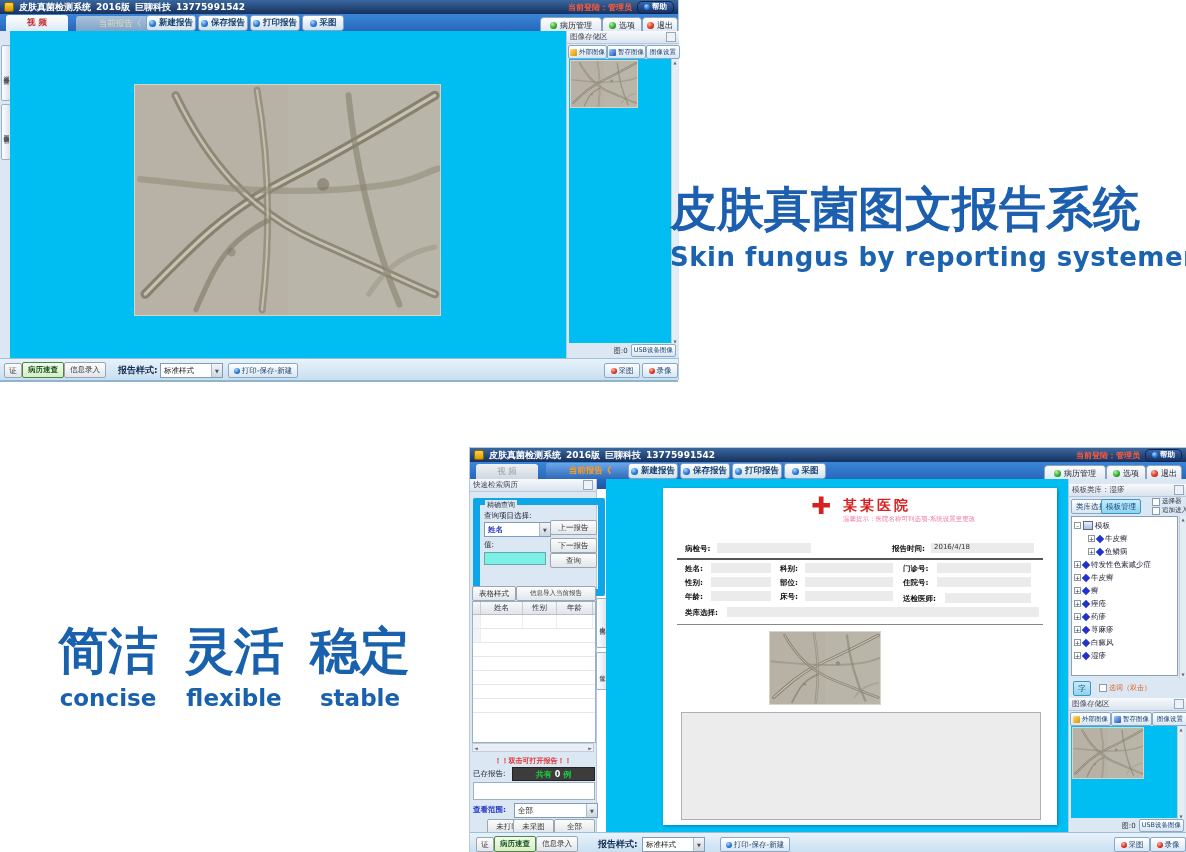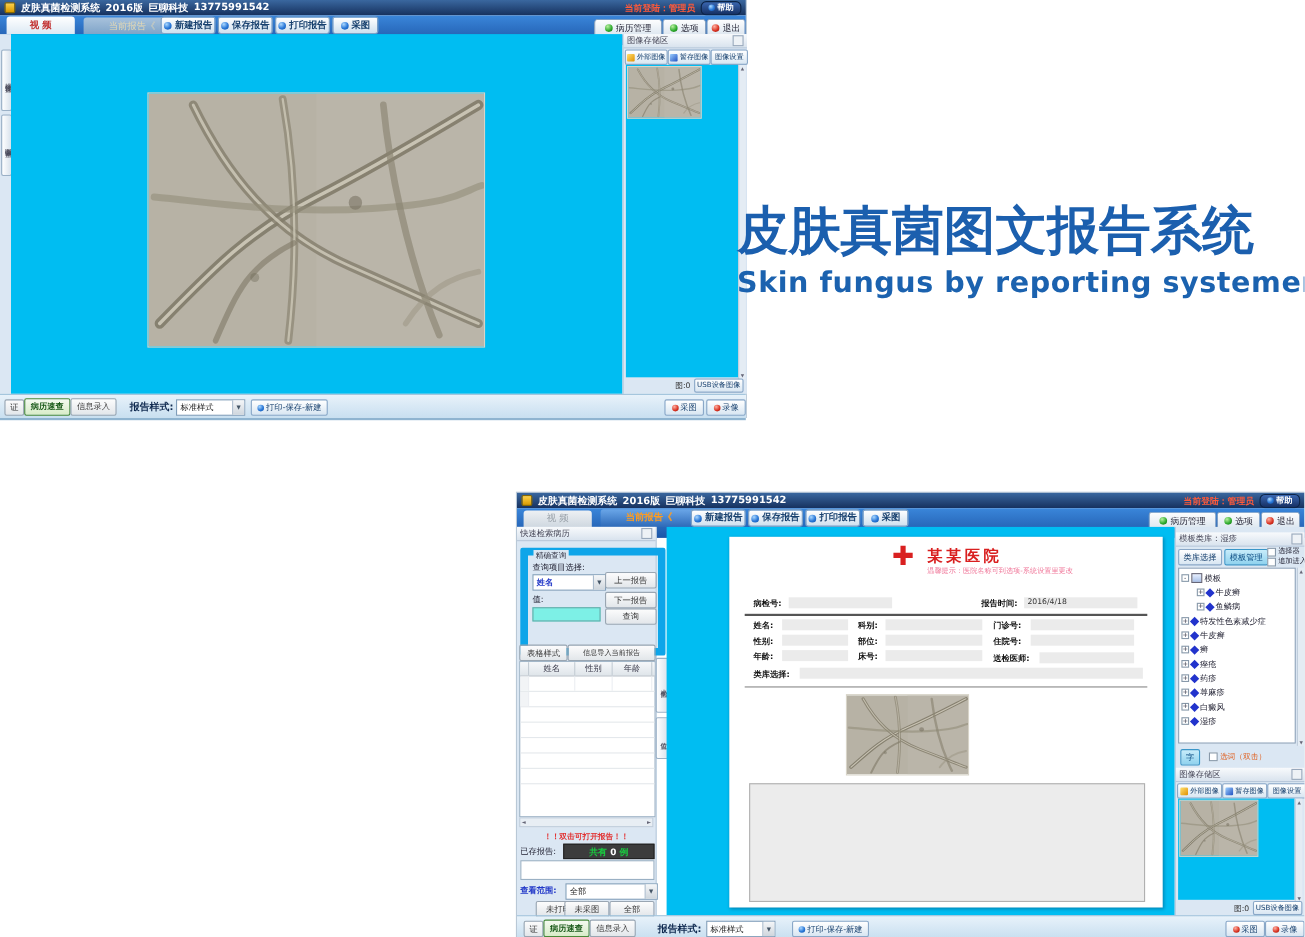--- a/index.html
+++ b/index.html
@@ -229,20 +229,34 @@
           <span>录像</span>
         </div>
     </div>
   </div>
 
   <div class="abs" style="left:670px;top:178px;width:488px">
     <div class="hero-zh">皮肤真菌图文报告系统</div>
     <div class="hero-en">Skin fungus by reporting systemem</div>
   </div>
 
+  <div class="abs slogan" style="left:58px;top:618px">
+    <div class="scol">
+      <div class="szh">简洁</div>
+      <div class="sen">concise</div>
+    </div>
+    <div class="scol">
+      <div class="szh">灵活</div>
+      <div class="sen">flexible</div>
+    </div>
+    <div class="scol">
+      <div class="szh">稳定</div>
+      <div class="sen">stable</div>
+    </div>
+  </div>
 
   <div class="shot" id="s2" style="left:470px;top:448px;width:716px;height:404px">
     <div class="titlebar">
       <span class="lock"></span>
       <span>皮肤真菌检测系统</span>
       <span>2016版</span>
       <span>巨聊科技</span>
       <span>13775991542</span>
       <span class="login">当前登陆：管理员</span>
       <div class="helpbtn">
@@ -393,21 +407,21 @@
         <div class="abs" style="left:18px;top:224px;width:358px;height:106px;background:#ececec;border:1px solid #b0b0b0"></div>
       </div>
     </div>
 
     <div class="panel" style="left:598px;top:31px;width:118px;height:353px">
       <div class="phead" style="top:5px">
           <span>模板类库：湿疹</span>
           <span class="pclose"></span>
         </div>
       <div class="mbtn" style="left:2px;top:20px;width:38px;height:13px">类库选择</div>
-      <div class="mbtn hl" style="left:44px;top:20px;width:38px;height:13px">模板管理</div>
+      <div class="mbtn hl" style="left:32px;top:20px;width:38px;height:13px">模板管理</div>
       <div class="abs" style="left:83px;top:18px;display:flex;gap:2px;align-items:center">
           <span class="cb"></span>
           <span class="cbl">选择器</span>
         </div>
       <div class="abs" style="left:83px;top:27px;display:flex;gap:2px;align-items:center">
           <span class="cb"></span>
           <span class="cbl">追加进入</span>
         </div>
       <div class="treebox" style="left:2px;top:37px;width:107px;height:160px">
         <div class="titem" style="padding-left:2px">

